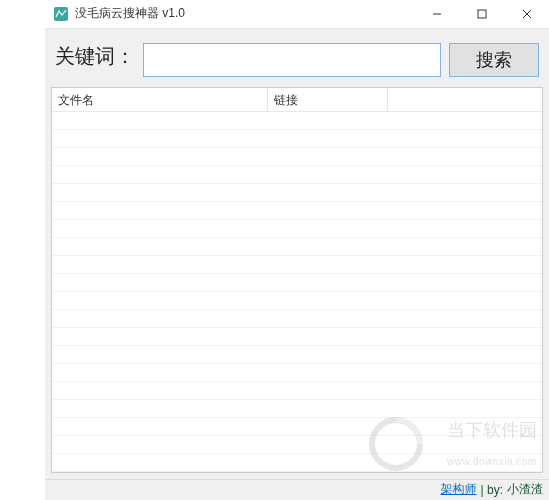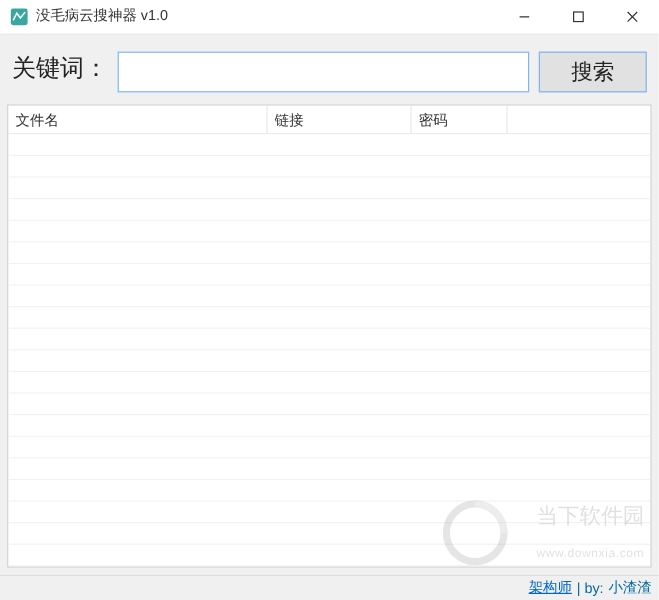--- a/index.html
+++ b/index.html
@@ -10,20 +10,21 @@
       height: 500px;
       overflow: hidden;
       position: relative;
     }
     .window {
       width: 549px;
       height: 500px;
       background: #fff;
       display: flex;
       flex-direction: column;
+      padding-left: 45px;
     }
     .titlebar {
       height: 30px;
       background: #fff;
       display: flex;
       align-items: center;
       border-bottom: 1px solid #e5e5e5;
       padding-left: 8px;
       font-size: 12px;
       color: #333;
@@ -133,21 +134,21 @@
       font-size: 12px;
       padding: 0 6px;
       gap: 4px;
       justify-content: flex-end;
     }
     .status-link {
       color: #0066cc;
       text-decoration: underline;
       cursor: pointer;
     }
-    .status-text { color: #0369a1; }
+    .status-text { color: #14532d; }
     .watermark {
       position: absolute;
       right: 12px;
       bottom: 28px;
       opacity: 0.25;
       pointer-events: none;
       display: flex;
       align-items: center;
       gap: 23px;
     }
@@ -203,21 +204,20 @@
     <div class="search-row">
       <span class="search-label">关键词：</span>
       <input class="search-input" type="text" placeholder="" style="">
       <button class="search-button">搜索</button>
     </div>
 
     <div class="listview">
       <div class="lv-header">
         <div class="lv-col c1">文件名</div>
         <div class="lv-col c2">链接</div>
-        <div class="lv-col c4">密码</div>
         <div class="lv-col c5"></div>
       </div>
       <div class="lv-body">
         <div class="lv-row"></div>
         <div class="lv-row"></div>
         <div class="lv-row"></div>
         <div class="lv-row"></div>
         <div class="lv-row"></div>
         <div class="lv-row"></div>
         <div class="lv-row"></div>

